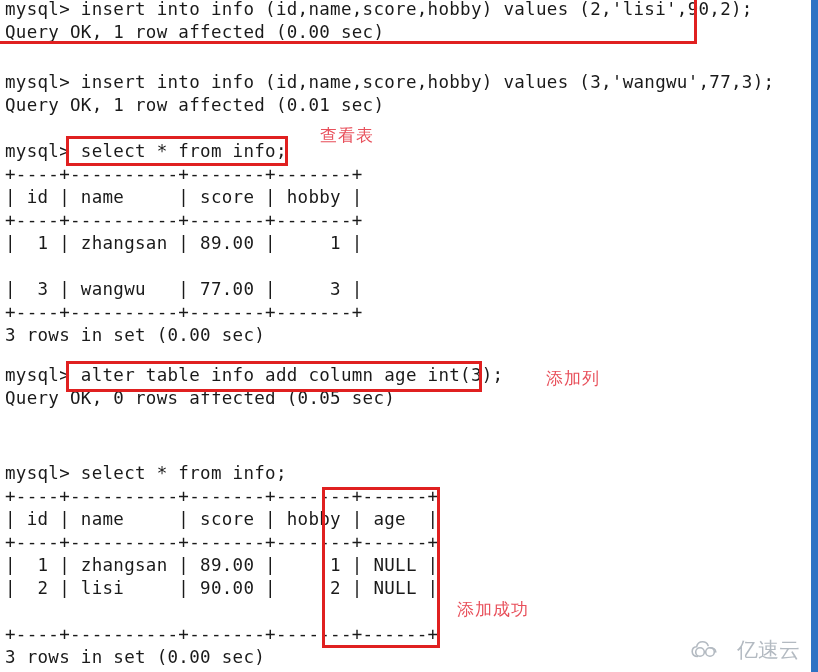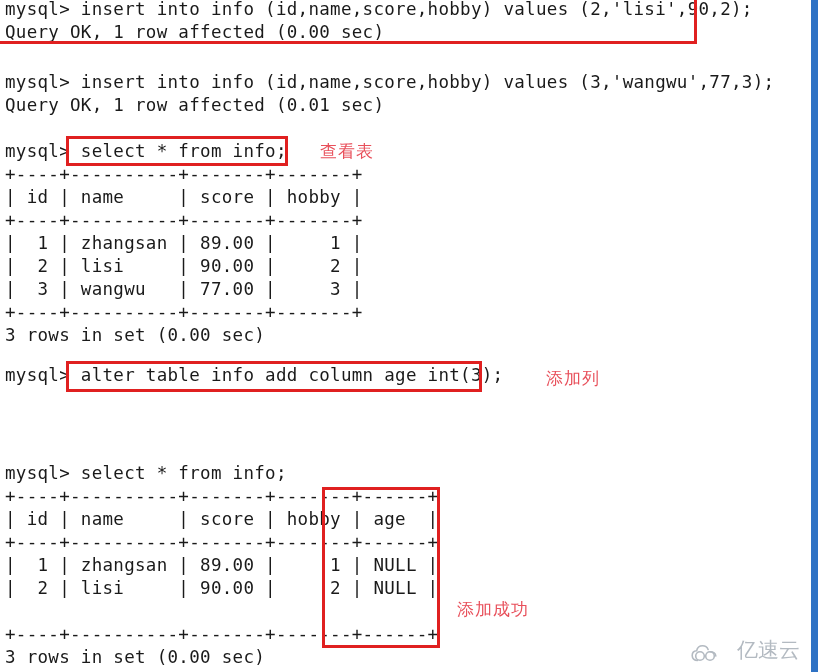--- a/index.html
+++ b/index.html
@@ -74,21 +74,21 @@
     height: 672px;
     background: #ffffff;
   }
 
   
   #watermark {
     position: absolute;
     right: 18px;
     bottom: 8px;
     display: flex;
-    align-items: flex-end;
+    align-items: center;
     gap: 16px;
     opacity: 0.75;
   }
   #watermark .wm-text {
     font-family: "DejaVu Sans", "Liberation Sans", sans-serif;
     font-size: 21px;
     color: #9aa3ad;
     letter-spacing: 0px;
     white-space: pre;
   }
@@ -104,43 +104,43 @@
     <div class="line" style="top:21px">Query OK, 1 row affected (0.00 sec)</div>
     <div class="line" style="top:44px"></div>
     <div class="line" style="top:71px">mysql&gt; insert into info (id,name,score,hobby) values (3,'wangwu',77,3);</div>
     <div class="line" style="top:94px">Query OK, 1 row affected (0.01 sec)</div>
     <div class="line" style="top:117px"></div>
     <div class="line" style="top:140px">mysql&gt; select * from info;</div>
     <div class="line" style="top:163px">+----+----------+-------+-------+</div>
     <div class="line" style="top:186px">| id | name     | score | hobby |</div>
     <div class="line" style="top:209px">+----+----------+-------+-------+</div>
     <div class="line" style="top:232px">|  1 | zhangsan | 89.00 |     1 |</div>
-    <div class="line" style="top:255px">|  2 | lisi     | 90.00 |     2 |</div>
     <div class="line" style="top:278px">|  3 | wangwu   | 77.00 |     3 |</div>
     <div class="line" style="top:301px">+----+----------+-------+-------+</div>
     <div class="line" style="top:324px">3 rows in set (0.00 sec)</div>
     <div class="line" style="top:347px"></div>
     <div class="line" style="top:364px">mysql&gt; alter table info add column age int(3);</div>
+    <div class="line" style="top:387px">Query OK, 0 rows affected (0.05 sec)</div>
     <div class="line" style="top:433px"></div>
     <div class="line" style="top:462px">mysql&gt; select * from info;</div>
     <div class="line" style="top:485px">+----+----------+-------+-------+------+</div>
     <div class="line" style="top:508px">| id | name     | score | hobby | age  |</div>
     <div class="line" style="top:531px">+----+----------+-------+-------+------+</div>
     <div class="line" style="top:554px">|  1 | zhangsan | 89.00 |     1 | NULL |</div>
     <div class="line" style="top:577px">|  2 | lisi     | 90.00 |     2 | NULL |</div>
     <div class="line" style="top:623px">+----+----------+-------+-------+------+</div>
     <div class="line" style="top:646px">3 rows in set (0.00 sec)</div>
   </div>
 
   <div class="redbox" style="left:-3px; top:-6px; width:700px; height:50px;"></div>
   <div class="redbox" style="left:66px; top:136px; width:222px; height:30px;"></div>
   <div class="redbox" style="left:66px; top:361px; width:416px; height:31px;"></div>
   <div class="redbox" style="left:322px; top:487px; width:118px; height:161px;"></div>
 
-  <div class="annot" style="left:320px; top:140px;">查看表</div>
+  <div class="annot" style="left:320px; top:124px;">查看表</div>
   <div class="annot" style="left:510px; top:367px;margin-left:36px;">添加列</div>
   <div class="annot" style="left:457px; top:598px;">添加成功</div>
 
   <div id="scrollbar-gap"></div>
   <div id="scrollbar"></div>
 
   <div id="watermark">
     <span>
       <svg width="30" height="20" viewBox="0 0 30 20" fill="none">
         <path d="M6.5 16.5 C3.2 16.5 1.2 14.3 1.2 11.6 C1.2 9.1 3.0 7.0 5.6 6.8 C6.2 3.8 8.6 1.8 11.6 1.8 C14.1 1.8 16.2 3.3 17.1 5.5" stroke="#9aa3ad" stroke-width="1.6" stroke-linecap="round" fill="none"></path>

